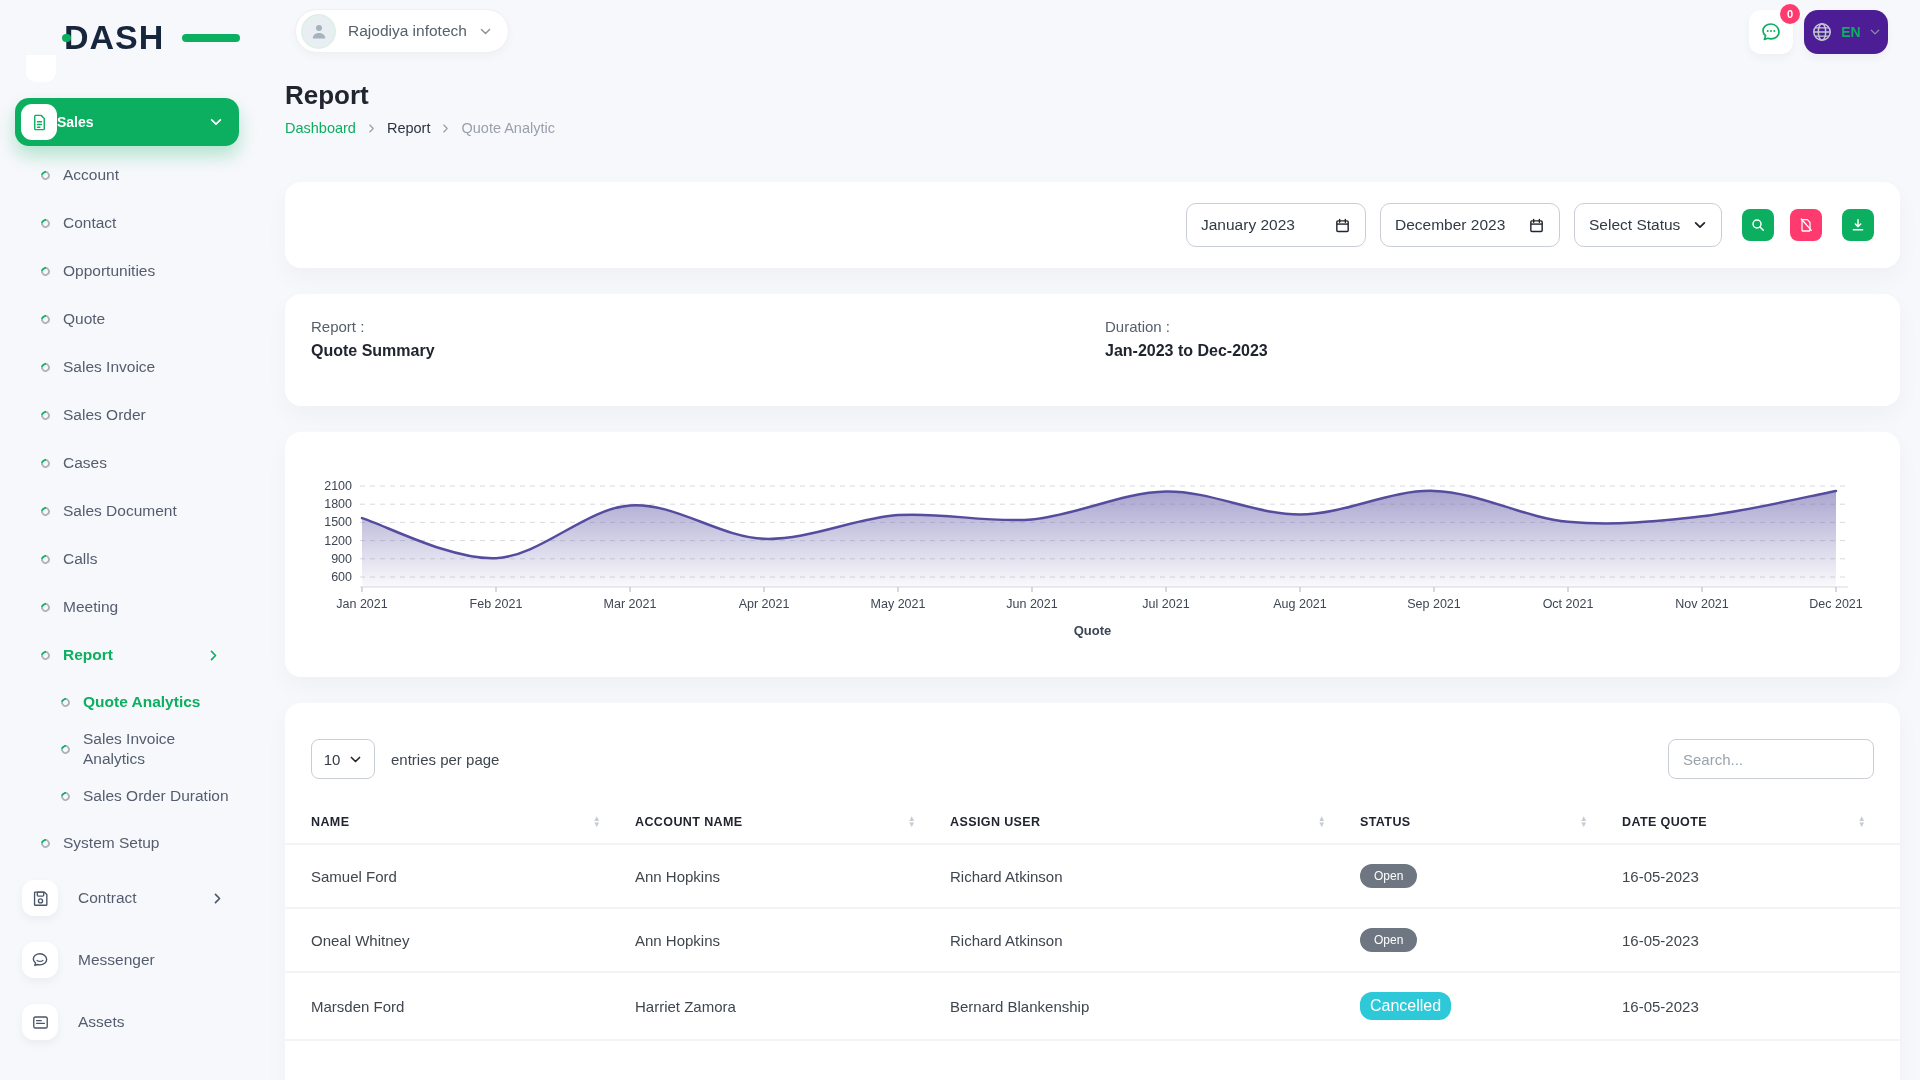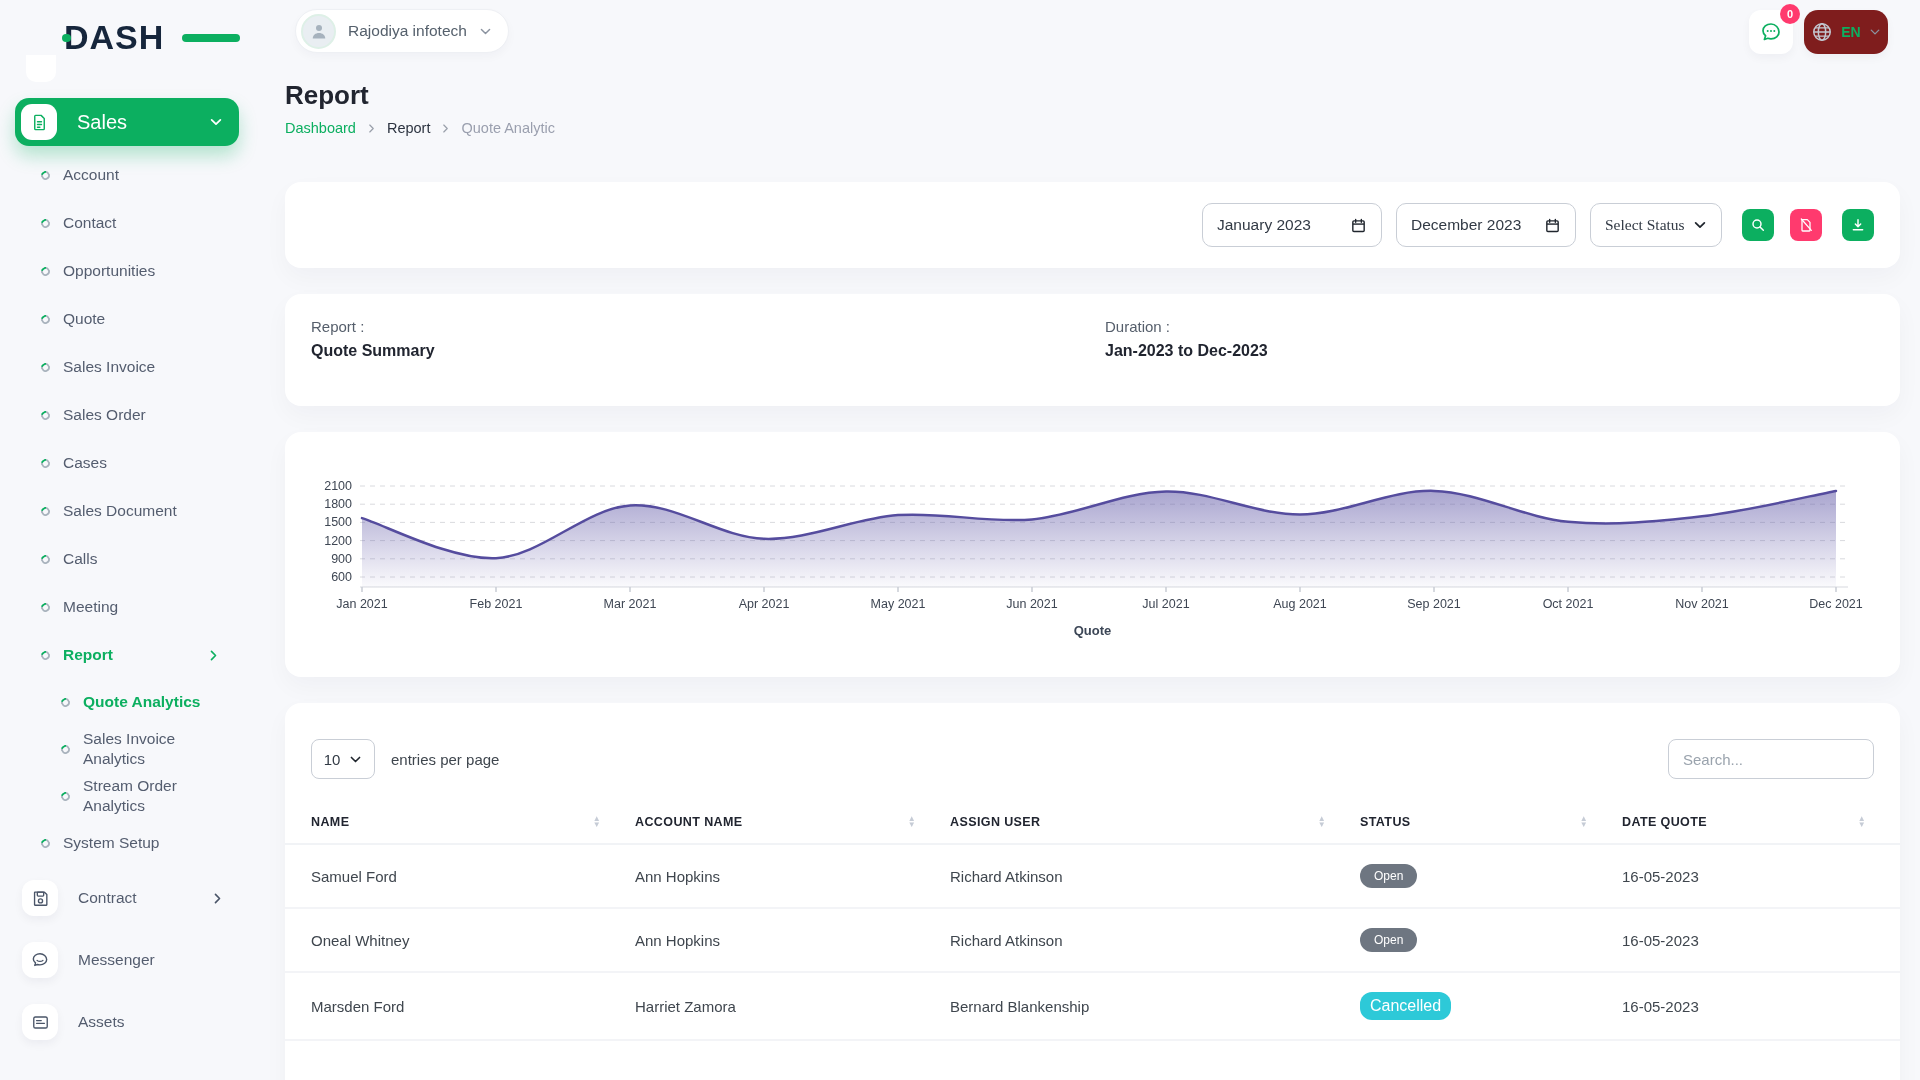--- a/index.html
+++ b/index.html
@@ -18,30 +18,30 @@
     border-radius:22px; display:flex; align-items:center; gap:12px; padding:0 16px 0 5px; cursor:pointer;
     box-shadow:0 4px 10px rgba(24,28,50,.03); }
   .avatar { width:35px; height:35px; border-radius:50%; background:#e9eef2; border:2px solid #def0e7;
     display:flex; align-items:center; justify-content:center; }
   .company-name { font-size:15.5px; color:#55606c; }
   .top-right-btn { position:absolute; top:10px; width:44px; height:44px; background:#fff; border-radius:12px;
     display:flex; align-items:center; justify-content:center; cursor:pointer; box-shadow:0 4px 10px rgba(24,28,50,.04); }
   .notif-btn { left:1749px; }
   .notif-badge { position:absolute; top:-6px; right:-7px; min-width:20px; height:20px; border-radius:10px;
     background:#FF3A6E; color:#fff; font-size:11px; font-weight:700; display:flex; align-items:center; justify-content:center; padding:0 5px; }
-  .lang-pill { position:absolute; left:1804px; top:10px; width:84px; height:44px; background:#7f1d1d; border-radius:14px;
+  .lang-pill { position:absolute; left:1804px; top:10px; width:84px; height:44px; background:#4c1d95; border-radius:14px;
     display:flex; align-items:center; justify-content:center; gap:8px; cursor:pointer; box-shadow:0 4px 10px rgba(24,28,50,.04); }
   .lang-code { color:#0CAF60; font-weight:700; font-size:14px; }
   
   .sidebar { position:absolute; left:0; top:55px; width:260px; }
   .partial-tile { position:absolute; left:26px; top:0; width:30px; height:27px; background:#fff; border-radius:0 0 10px 10px; }
   .group-btn { position:absolute; left:15px; top:43px; width:224px; height:48px; background:#0CAF60; border-radius:14px;
     display:flex; align-items:center; padding:0 16px 0 6px; cursor:pointer; box-shadow:0 10px 18px rgba(12,175,96,.28); }
   .group-tile { width:36px; height:36px; background:#fff; border-radius:11px; display:flex; align-items:center; justify-content:center; }
-  .group-label { color:#fff; font-weight:400; font-size:20px; margin-left:20px; flex:1; }
+  .group-label { color:#fff; font-weight:700; font-size:14px; flex:1; }
   .menu { position:absolute; left:0; top:96px; width:260px; list-style:none; }
   .menu-item { height:48px; display:flex; align-items:center; padding-left:41px; cursor:pointer; }
   .ring { width:9px; height:9px; border-radius:50%; border:2px solid #a9b3bd; border-top-color:#0CAF60; transform:rotate(-35deg); flex:none; }
   .menu-label { font-size:15.5px; color:#545d6f; margin-left:13px; }
   .menu-item.active .menu-label { color:#0CAF60; font-weight:600; }
   .menu-item .chev { margin-left:auto; margin-right:40px; }
   .submenu { list-style:none; }
   .submenu .menu-item { padding-left:61px; min-height:46px; height:auto; }
   .submenu .menu-label { width:152px; line-height:20px; }
   .submenu .menu-item.active .menu-label { font-weight:700; }
@@ -57,21 +57,21 @@
   .breadcrumb { display:flex; align-items:center; gap:10px; margin-top:9px; font-size:14.5px; }
   .bc-home { color:#0CAF60; cursor:pointer; }
   .bc-section { color:#2c3340; cursor:pointer; }
   .bc-current { color:#9a9fae; }
   .bc-sep { color:#9aa0ab; font-size:13px; }
   .card { background:#fff; border-radius:16px; box-shadow:0 10px 24px rgba(24,28,50,.035); }
   .filter-card { margin-top:46px; height:86px; display:flex; align-items:center; justify-content:flex-end; gap:14px; padding:0 26px;text-align:right; }
   .field { height:44px; border:1.5px solid #c9ced6; border-radius:10px; background:#fff; display:flex; align-items:center;
     justify-content:space-between; padding:0 14px; font-size:15.5px; color:#323a45; cursor:pointer; }
   .month-field { width:180px; }
-  .select-field { width:132px;font-family:Liberation Serif, serif; }
+  .select-field { width:148px; }
   .icon-btn { width:32px; height:32px; border:none; border-radius:8px; display:flex; align-items:center; justify-content:center; cursor:pointer; }
   .btn-green { background:#0CAF60; }
   .btn-pink  { background:#FF3A6E; margin-left:2px; }
   .btn-group-gap { margin-left:6px; }
   .summary-card { margin-top:26px; height:112px; position:relative; padding:24px 26px; }
   .sum-label { font-size:15px; color:#555e6b; }
   .sum-value { font-size:16px; font-weight:700; color:#212530; margin-top:7px; }
   .sum-right { position:absolute; left:820px; top:24px; }
   .chart-card { margin-top:26px; height:245px; padding:22px 26px 0; }
   .chart-legend { text-align:center; margin-top:3px; font-size:13px; font-weight:700; color:#3c4656; }
@@ -207,21 +207,21 @@
       <li class="menu-item active">
           <span class="ring"></span>
           <span class="menu-label">Quote Analytics</span>
         </li>
       <li class="menu-item two-line">
           <span class="ring"></span>
           <span class="menu-label">Sales Invoice Analytics</span>
         </li>
       <li class="menu-item">
           <span class="ring"></span>
-          <span class="menu-label">Stream Order Analytics</span>
+          <span class="menu-label">Sales Order Duration</span>
         </li>
     </ul>
     <li class="menu-item">
         <span class="ring"></span>
         <span class="menu-label">System Setup</span>
       </li>
 
     <li class="bottom-item">
       <span class="bottom-tile">
         <svg width="19" height="19" viewBox="0 0 24 24">

